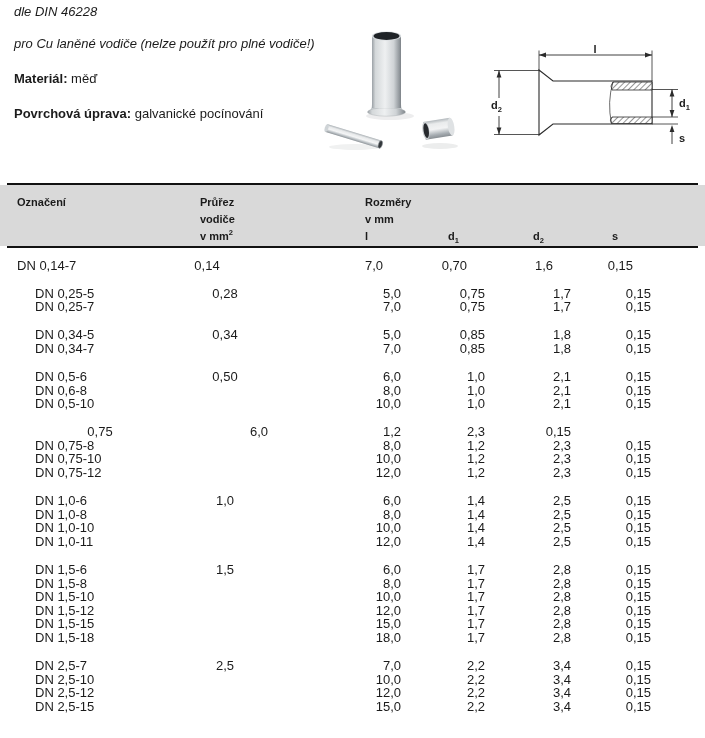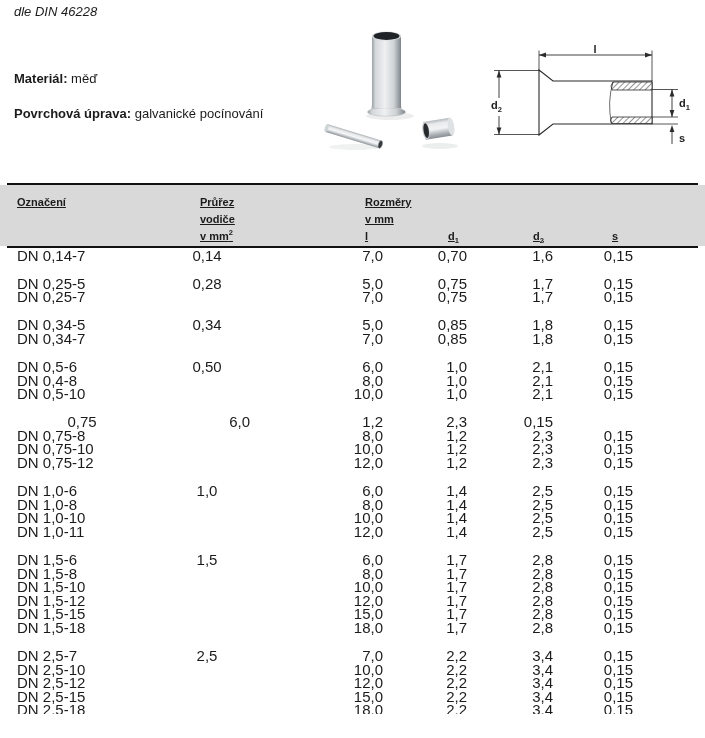--- a/index.html
+++ b/index.html
@@ -22,44 +22,45 @@
   .l3{top:71px;}
   .l4{top:106px;}
   
   .photo{position:absolute;left:310px;top:8px;width:175px;height:150px;}
   .diagram{position:absolute;left:485px;top:40px;width:220px;height:112px;}
   
   .rule{position:absolute;left:7px;width:691px;height:2.2px;background:var(--rule);}
   .rule-top{top:183px;}
   .rule-mid{top:245.8px;}
   .thead{position:absolute;left:0;top:185.4px;width:705px;height:60.4px;background:var(--header-band);}
-  .hgrid{display:grid;grid-template-columns:190px 60px 133px 84px 86px 80px;padding-top:8.5px;text-decoration:underline;}
+  .hgrid{display:grid;grid-template-columns:190px 60px 133px 84px 86px 80px;padding-top:8.5px;}
   .hline{height:17px;line-height:17px;font-size:11px;font-weight:bold;white-space:nowrap;}
   .hc1{padding-left:17px;}
   .hc2{padding-left:10px;}
   .hc3{padding-left:115px;}
   .hc4{padding-left:65px;}
   .hc5{padding-left:66px;}
   .hc6{padding-left:59px;}
   sup{font-size:7.5px;vertical-align:super;line-height:0;}
   sub{font-size:7.5px;vertical-align:sub;line-height:0;}
-  .tbody{position:absolute;left:0;top:248.5px;width:705px;font-size:15px;}
-  .tgroup + .tgroup{margin-top:14.5px;}
+  .tbody{position:absolute;left:0;top:248.5px;width:705px;padding-top:10px;font-size:13px;}
+  .tgroup + .tgroup{margin-top:14.5px;margin-left:18px;}
   .trow{display:grid;grid-template-columns:190px 60px 133px 84px 86px 80px;height:13.6px;line-height:13.6px;}
   .c{white-space:nowrap;overflow:visible;}
   .c1{padding-left:17px;text-align:left;}
   .c2{text-align:center;padding-right:26px;}
   .c3,.c4,.c5,.c6{text-align:right;}
 </style>
 </head>
 <body>
 
 <div class="canvas">
 
   <div class="intro-line it l1"><span>dle DIN 46228</span></div>
+  <div class="intro-line it l2"><span>pro Cu laněné vodiče (nelze použít pro plné vodiče!)</span></div>
   <div class="intro-line l3"><span class="lbl">Materiál:</span>&nbsp;<span>měď</span></div>
   <div class="intro-line l4"><span class="lbl">Povrchová úprava:</span>&nbsp;<span>galvanické pocínování</span></div>
 
   <svg class="photo" viewBox="0 0 175 150" aria-hidden="true">
     <defs>
       <linearGradient id="gMetal" x1="0" y1="0" x2="1" y2="0">
         <stop offset="0" stop-color="#9ba1a6"></stop>
           <stop offset="0.12" stop-color="#d4d8da"></stop>
         <stop offset="0.45" stop-color="#eef0f1"></stop>
           <stop offset="0.75" stop-color="#cfd3d6"></stop>
@@ -247,21 +248,21 @@
       <div class="tgroup">
         <div class="trow">
           <div class="c c1">DN 0,5-6</div>
           <div class="c c2">0,50</div>
           <div class="c c3">6,0</div>
           <div class="c c4">1,0</div>
           <div class="c c5">2,1</div>
           <div class="c c6">0,15</div>
         </div>
         <div class="trow">
-          <div class="c c1">DN 0,4-8</div>
+          <div class="c c1">DN 0,6-8</div>
           <div class="c c2"></div>
           <div class="c c3">8,0</div>
           <div class="c c4">1,0</div>
           <div class="c c5">2,1</div>
           <div class="c c6">0,15</div>
         </div>
         <div class="trow">
           <div class="c c1">DN 0,5-10</div>
           <div class="c c2"></div>
           <div class="c c3">10,0</div>

